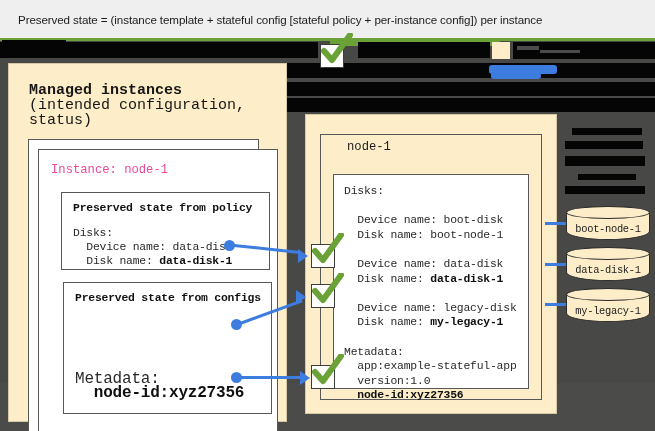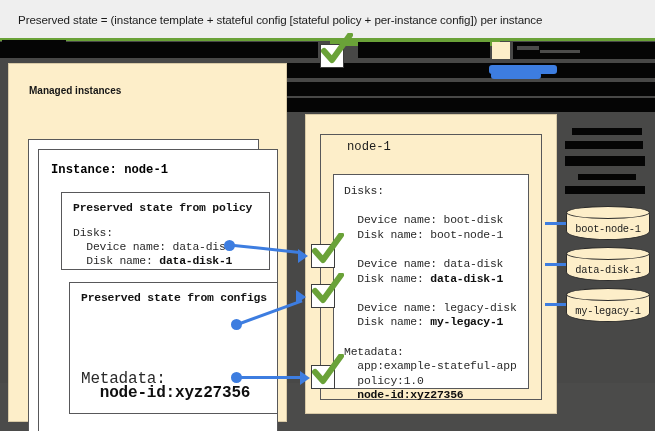--- a/index.html
+++ b/index.html
@@ -71,21 +71,21 @@
     width: 279px; height: 359px;
     background: #fdeec9;
     border: 1px solid #d8c9a6;
     box-sizing: border-box;
   }
   .panel-left-head {
     position: absolute;
     left: 20px; top: 19px;
     line-height: 15px;
   }
-  .panel-left-head div { font-size: 10px; color: #161616; }
+  .panel-left-head div { font-size: 15px; color: #161616; font-family: Liberation Mono, monospace; }
   .bold { font-weight: bold; }
 
   .card-stack-back {
     position: absolute;
     left: 19px; top: 75px;
     width: 231px; height: 320px;
     background: #ffffff;
     border: 1px solid #58585a;
     box-sizing: border-box;
   }
@@ -97,32 +97,31 @@
     border: 1px solid #58585a;
     box-sizing: border-box;
   }
 
   .mono { font-family: "Liberation Mono", monospace; }
 
   .instance-title {
     position: absolute;
     left: 12px; top: 13px;
     font-size: 12.2px;
-    color: #000000;
-    font-weight: bold;
+    color: #ec4899;
   }
 
   .subcard {
     position: absolute;
     background: #ffffff;
     border: 1px solid #58585a;
     box-sizing: border-box;
   }
   .subcard-policy { left: 22px; top: 42px; width: 209px; height: 78px; }
-  .subcard-configs { left: 30px; top: 132px; width: 209px; height: 132px; }
+  .subcard-configs { left: 24px; top: 132px; width: 209px; height: 132px; }
 
   .sc-title {
     position: absolute;
     left: 11px; top: 9px;
     font-size: 11.4px;
     font-weight: bold;
     color: #111111;
     letter-spacing: -0.2px;
   }
   .sc-body {
@@ -297,20 +296,21 @@
 
   <div class="checkbox" style="left:320px; top:44px;">
     <svg class="check-glyph" viewBox="0 0 34 34">
       <path d="M5 18 L13 27 L31 2" fill="none" stroke="#6aa238" stroke-width="6" stroke-linecap="round" stroke-linejoin="round"></path>
     </svg>
   </div>
 
   <div class="panel-left">
     <div class="panel-left-head">
       <div class="bold">Managed instances</div>
+      <div>(intended configuration, status)</div>
     </div>
 
     <div class="card-stack-back"></div>
 
     <div class="card-stack-front">
       <div class="instance-title mono">Instance: node-1</div>
 
       <div class="subcard subcard-policy">
         <div class="sc-title mono">Preserved state from policy</div>
         <div class="sc-body mono"><span>Disks:</span>
@@ -337,21 +337,21 @@
 <span>  Disk name: boot-node-1</span>
 
 <span>  Device name: data-disk</span>
 <span>  Disk name: </span><span class="v-bold">data-disk-1</span>
 
 <span>  Device name: legacy-disk</span>
 <span>  Disk name: </span><span class="v-bold">my-legacy-1</span>
 
 <span>Metadata:</span>
 <span>  app:example-stateful-app</span>
-<span>  policy:1.0</span>
+<span>  version:1.0</span>
 <span class="v-bold">  node-id:xyz27356</span></div>
 
   <div class="checkbox" style="left:311px; top:244px;">
     <svg class="check-glyph" viewBox="0 0 34 34">
       <path d="M5 18 L13 27 L31 2" fill="none" stroke="#6aa238" stroke-width="6" stroke-linecap="round" stroke-linejoin="round"></path>
     </svg>
   </div>
   <div class="checkbox" style="left:311px; top:284px;">
     <svg class="check-glyph" viewBox="0 0 34 34">
       <path d="M5 18 L13 27 L31 2" fill="none" stroke="#6aa238" stroke-width="6" stroke-linecap="round" stroke-linejoin="round"></path>

